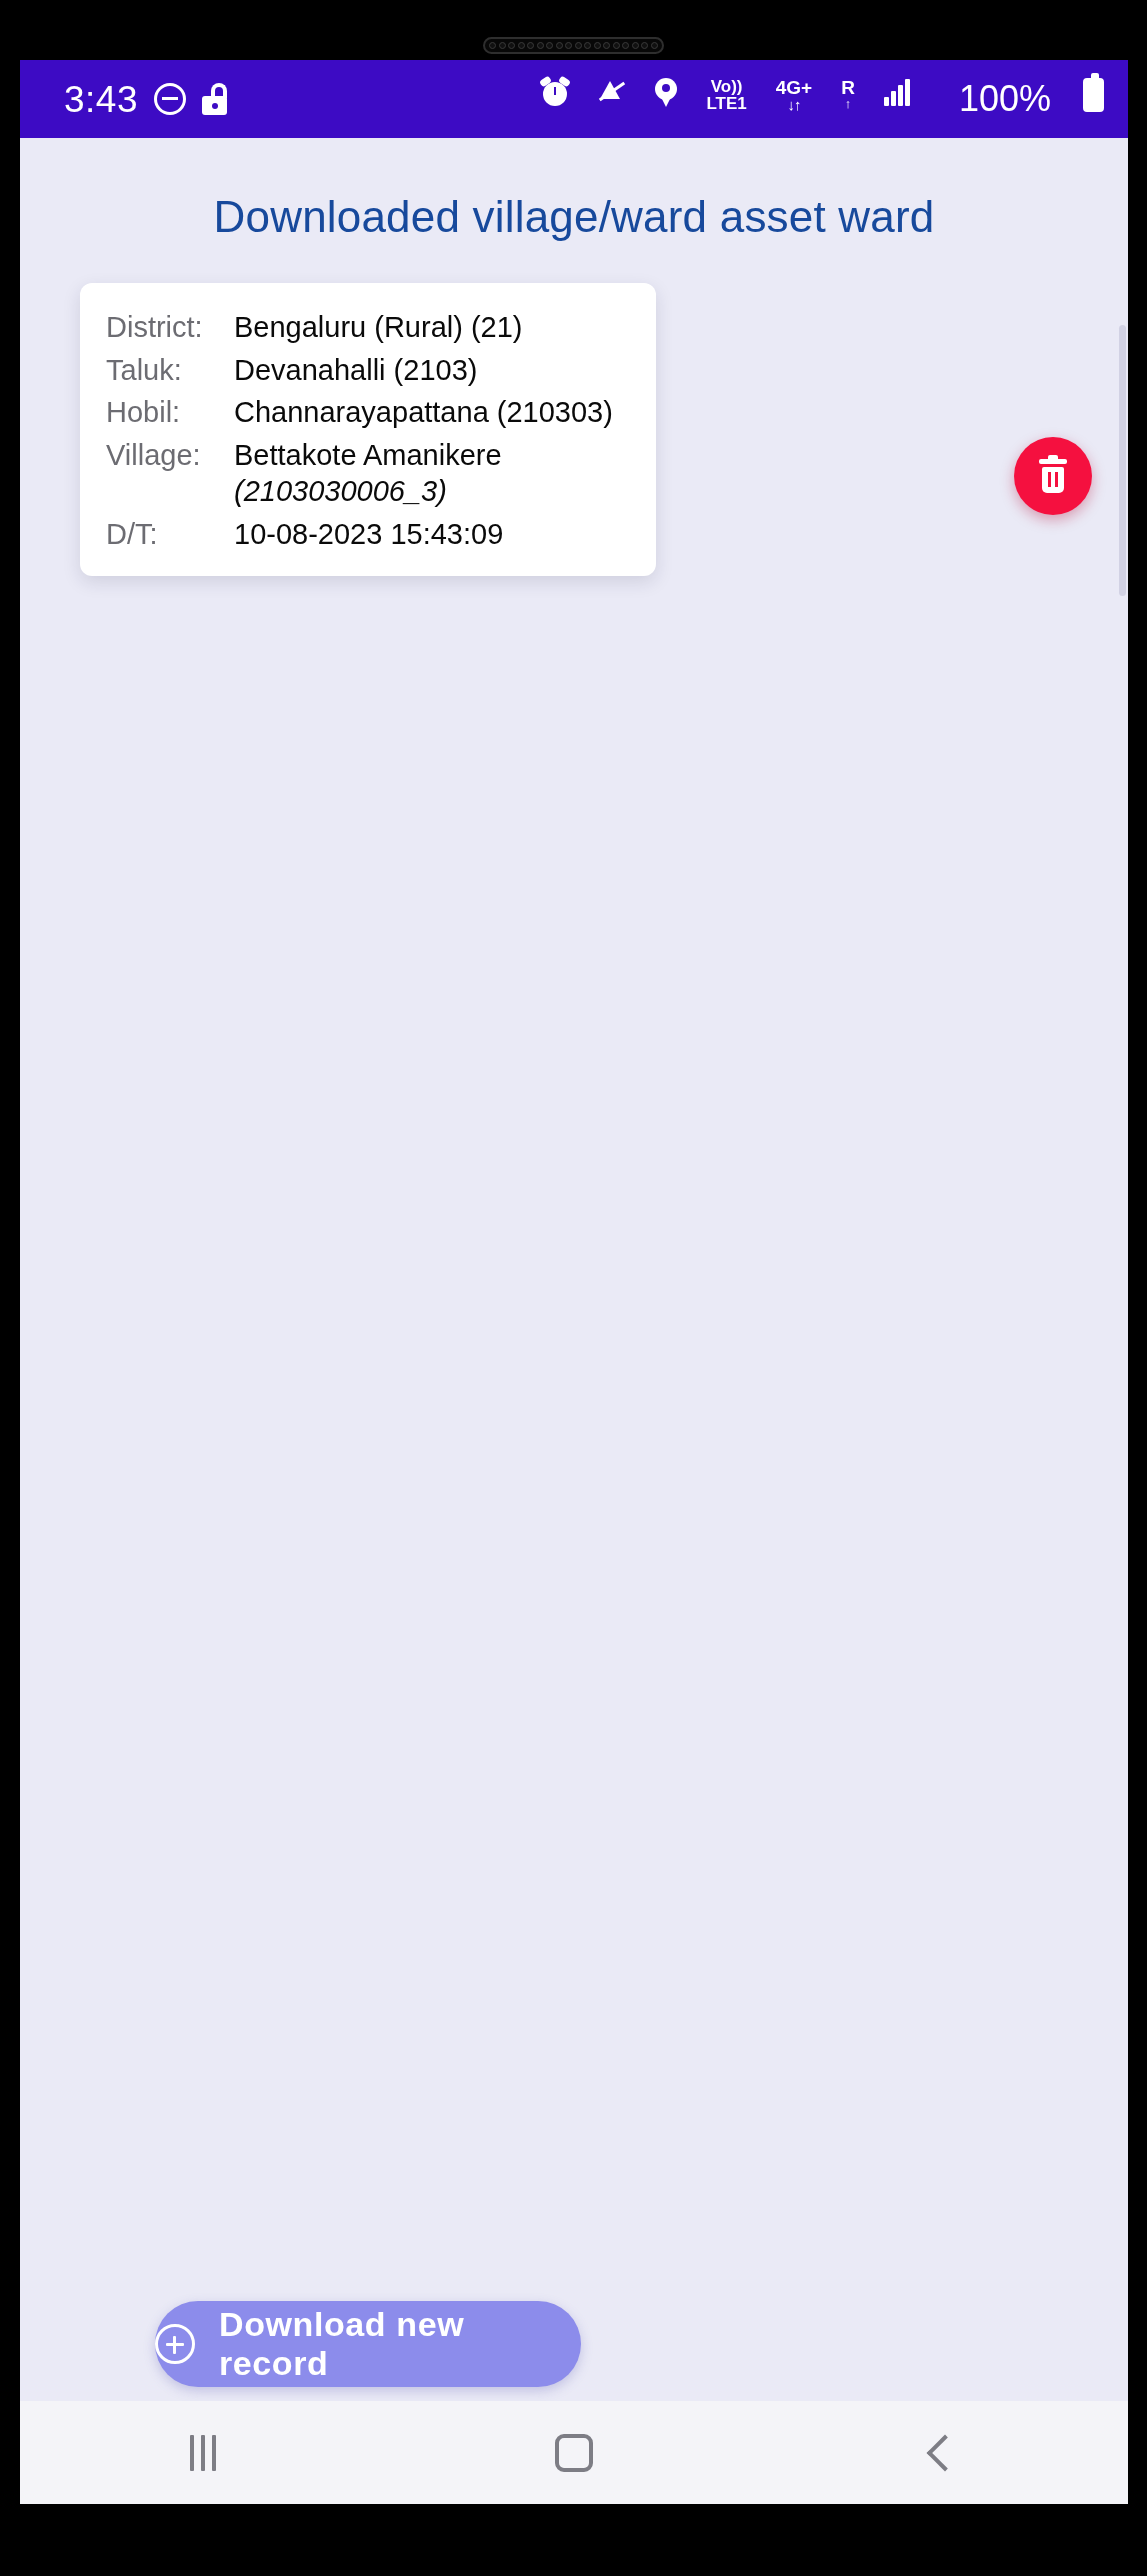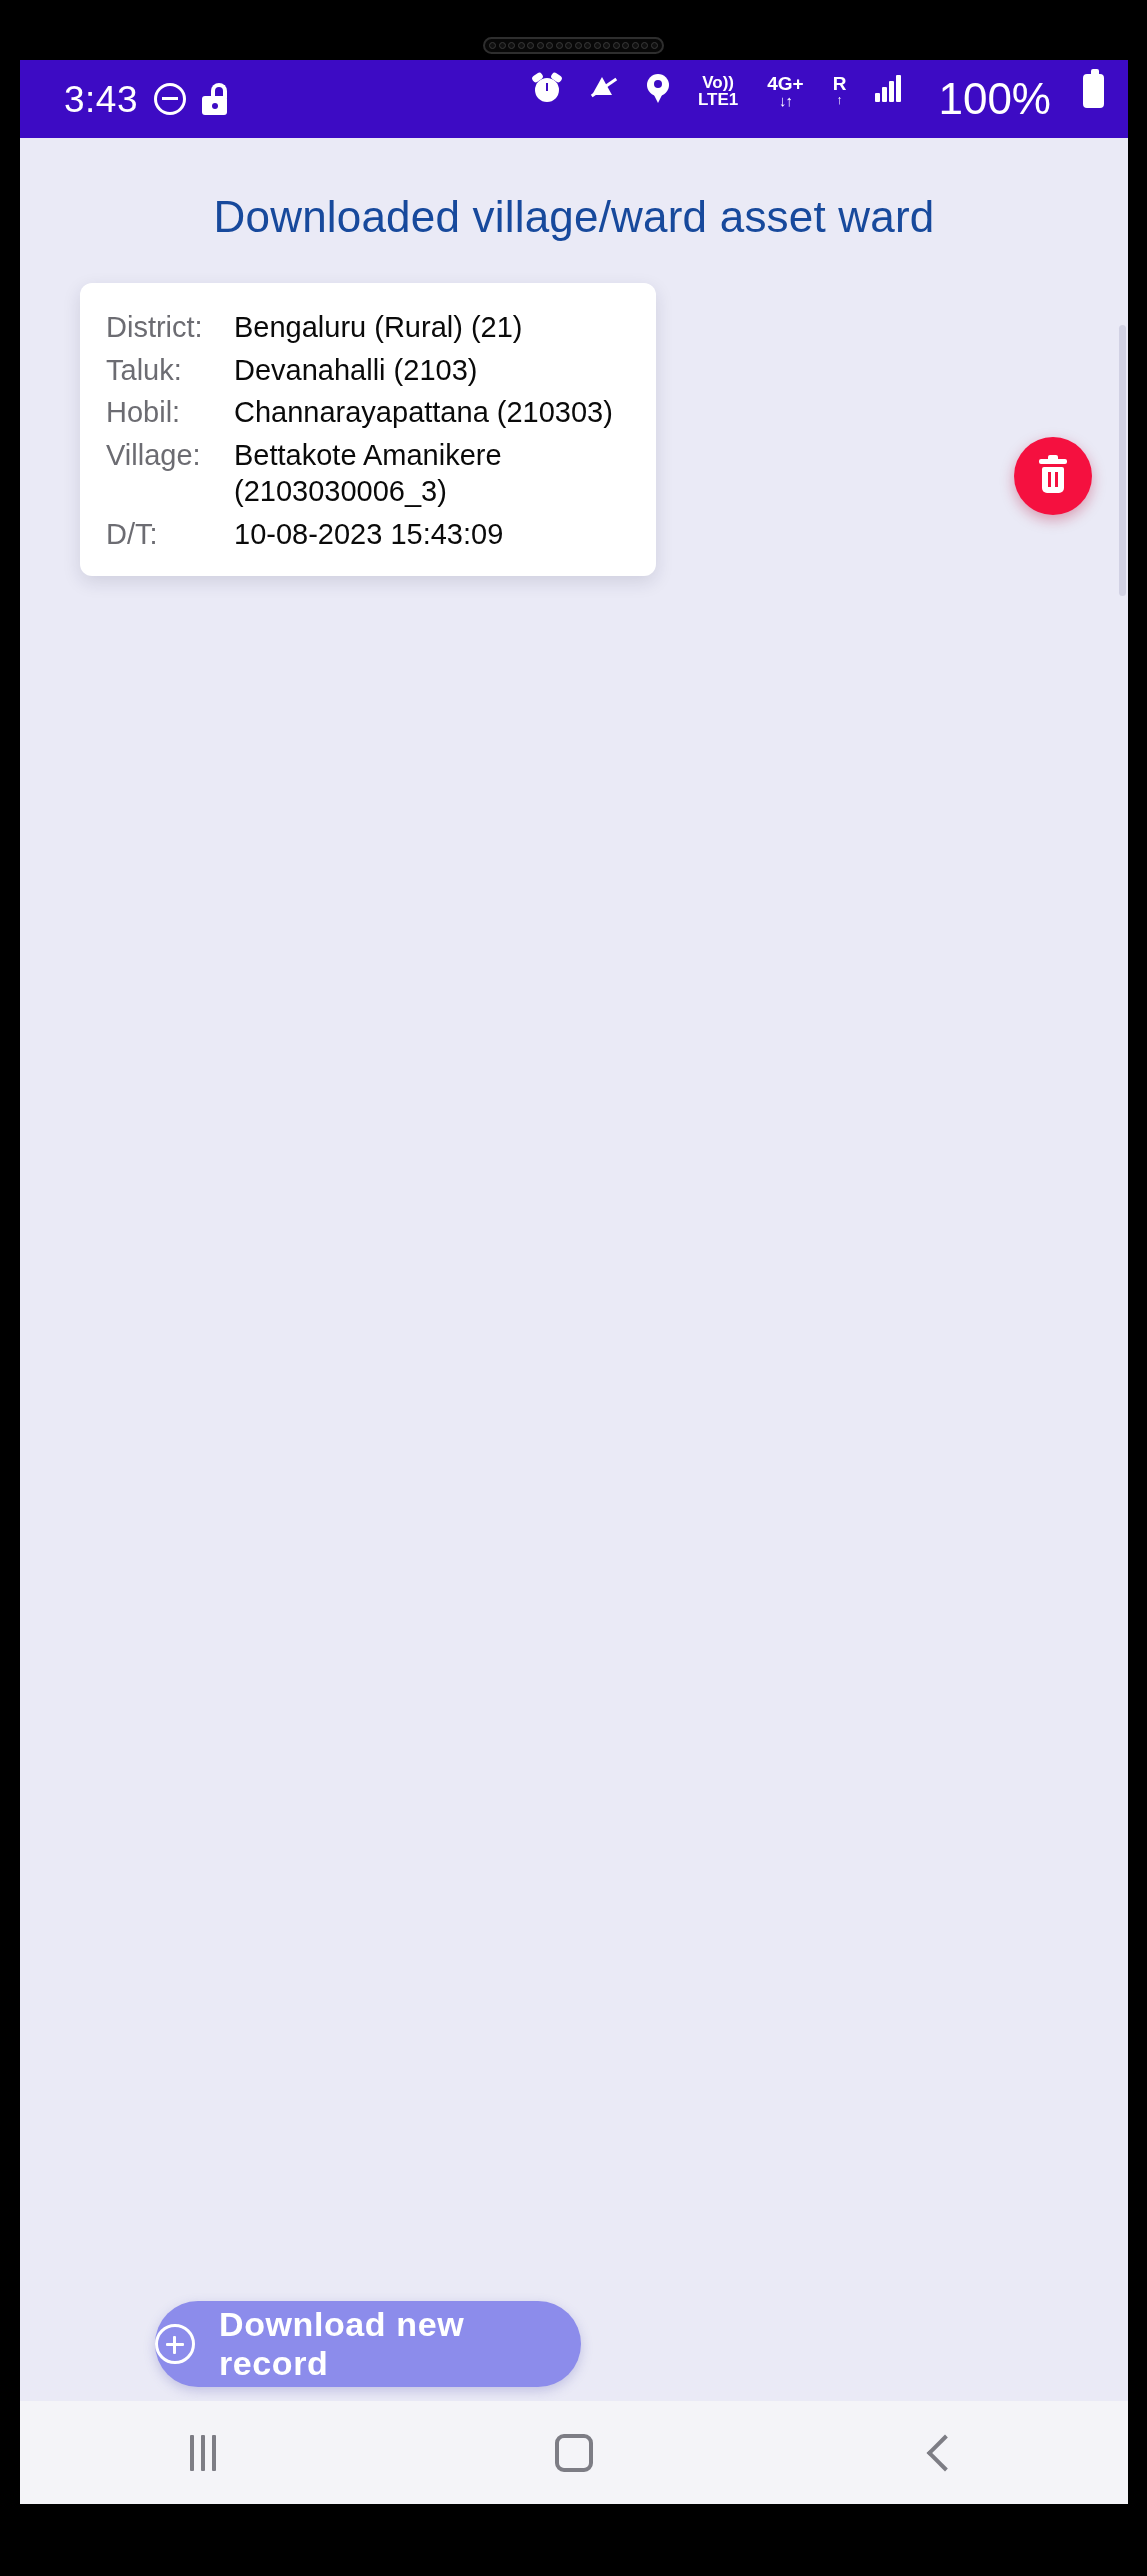--- a/index.html
+++ b/index.html
@@ -131,21 +131,21 @@
   .stacked-4g .bot { font-size: 15px; font-weight: 700; letter-spacing: -1px; }
   .roam { display: flex; flex-direction: column; align-items: center; line-height: 1.0; }
   .roam .top { font-size: 19px; font-weight: 700; }
   .roam .bot { font-size: 13px; font-weight: 700; }
   .bars { display: flex; align-items: flex-end; gap: 2px; height: 28px; }
   .bars i { display: block; width: 5px; background: #fff; border-radius: 1px; }
   .bars i:nth-child(1){ height: 9px; }
   .bars i:nth-child(2){ height: 15px; }
   .bars i:nth-child(3){ height: 21px; }
   .bars i:nth-child(4){ height: 27px; }
-  #battpct { font-size: 44px; font-weight: 400; margin-left: 8px; }
+  #battpct { font-size: 36px; font-weight: 400; margin-left: 20px; }
   .battery {
     position: relative; width: 21px; height: 34px;
     border: 3px solid #fff; border-radius: 4px; margin-left: 3px;
     background: #fff;
   }
   .battery::before {
     content: ""; position: absolute; left: 5px; top: -8px;
     width: 8px; height: 5px; background: #fff; border-radius: 2px 2px 0 0;
   }
 
@@ -168,21 +168,21 @@
     box-shadow: 0 6px 18px rgba(30,30,70,0.13);
     padding: 26px 26px 24px 26px;
   }
   .row { display: flex; align-items: flex-start; margin-bottom: 6px; }
   .row:last-child { margin-bottom: 0; }
   .lbl {
     color: #6c6c72; font-size: 29px; line-height: 1.26;
     width: 128px; flex: 0 0 128px;
   }
   .val { color: #0a0a0a; font-size: 29px; line-height: 1.26; }
-  .val .sub { display: block; }
+  .val .sub { display: block; font-style: italic; }
 
   #scrollbar {
     position: absolute; right: 2px; top: 187px;
     width: 7px; height: 271px;
     background: #d2d2e4; border-radius: 4px;
   }
 
   
   #delete-fab {
     position: absolute; right: 36px; top: 299px;

